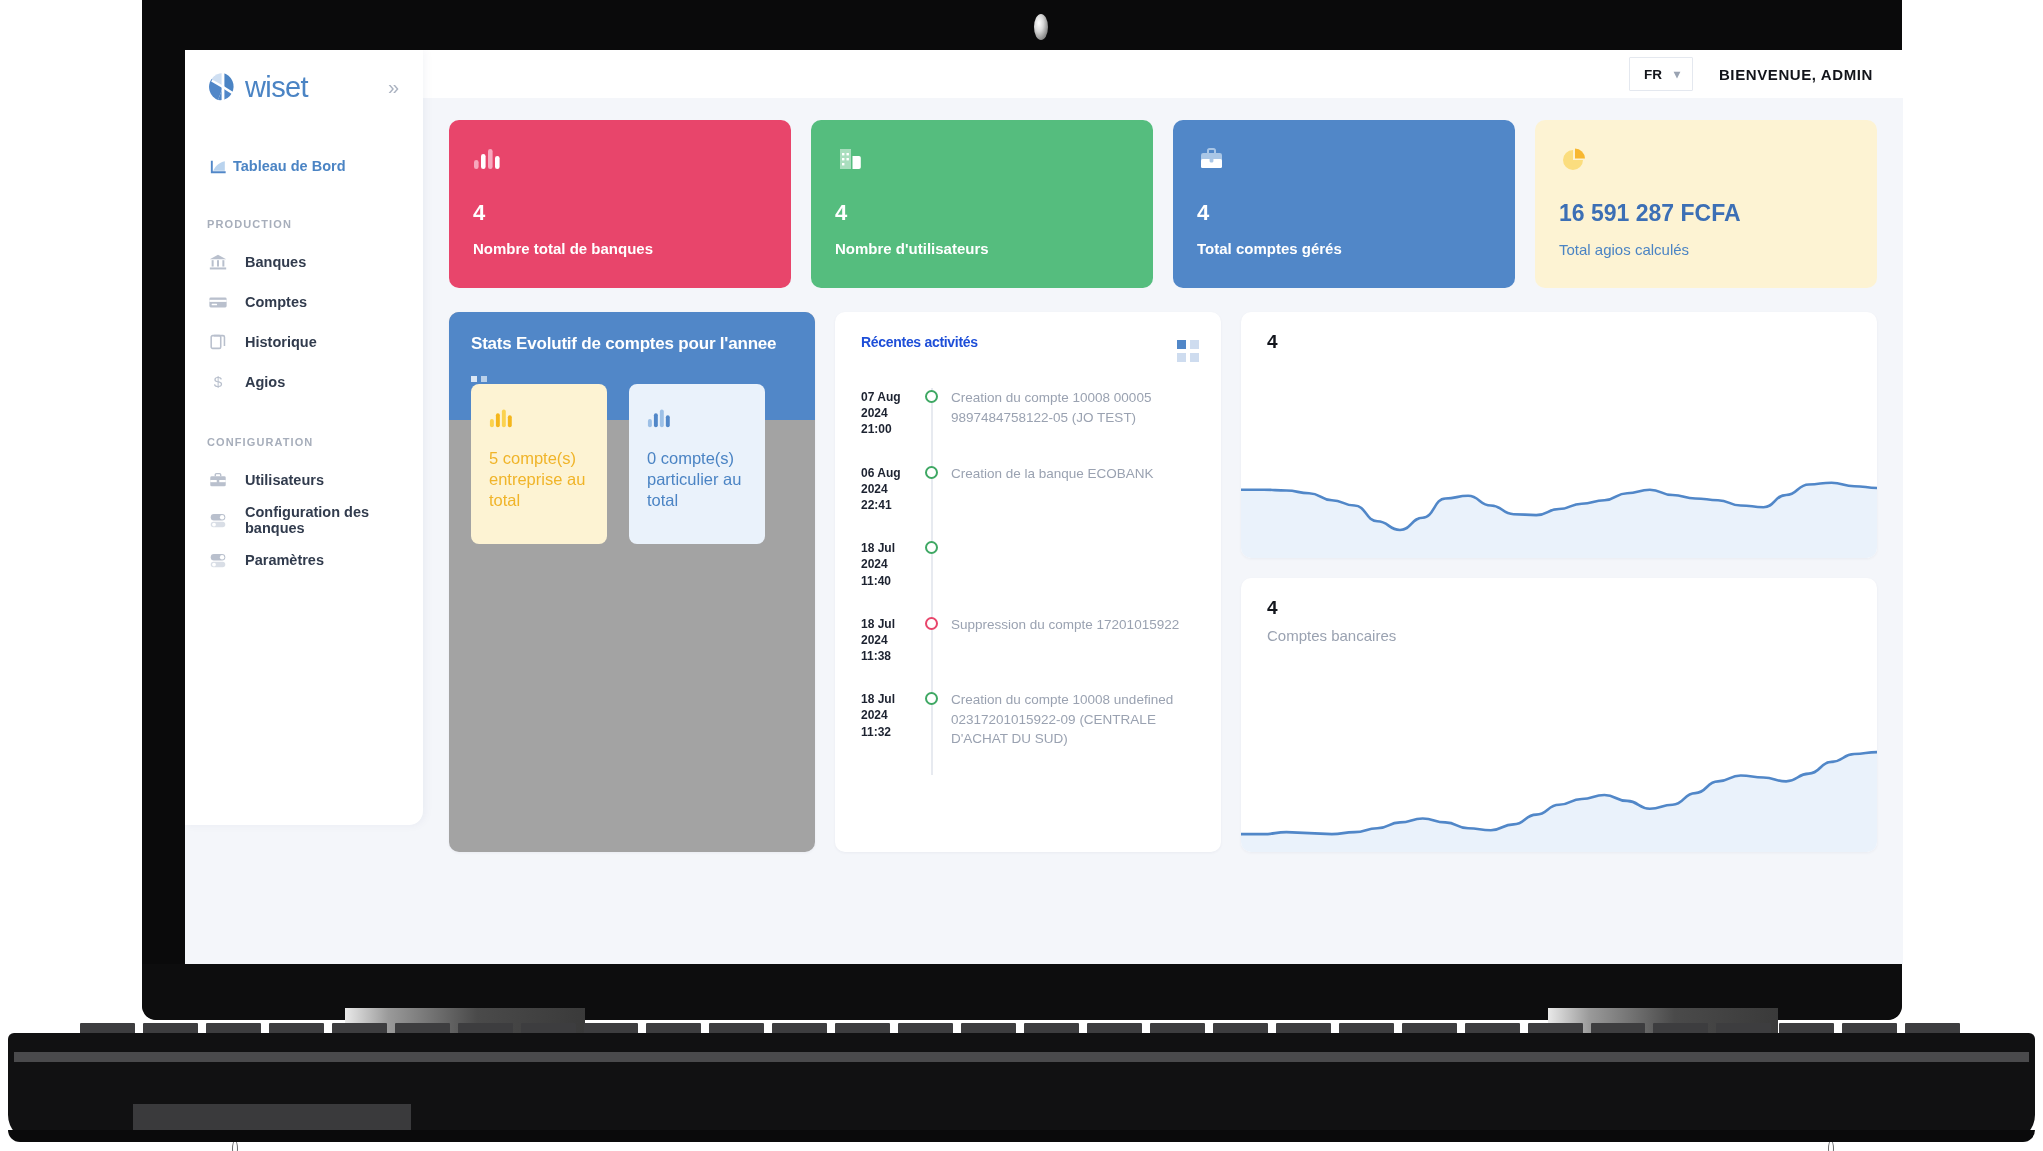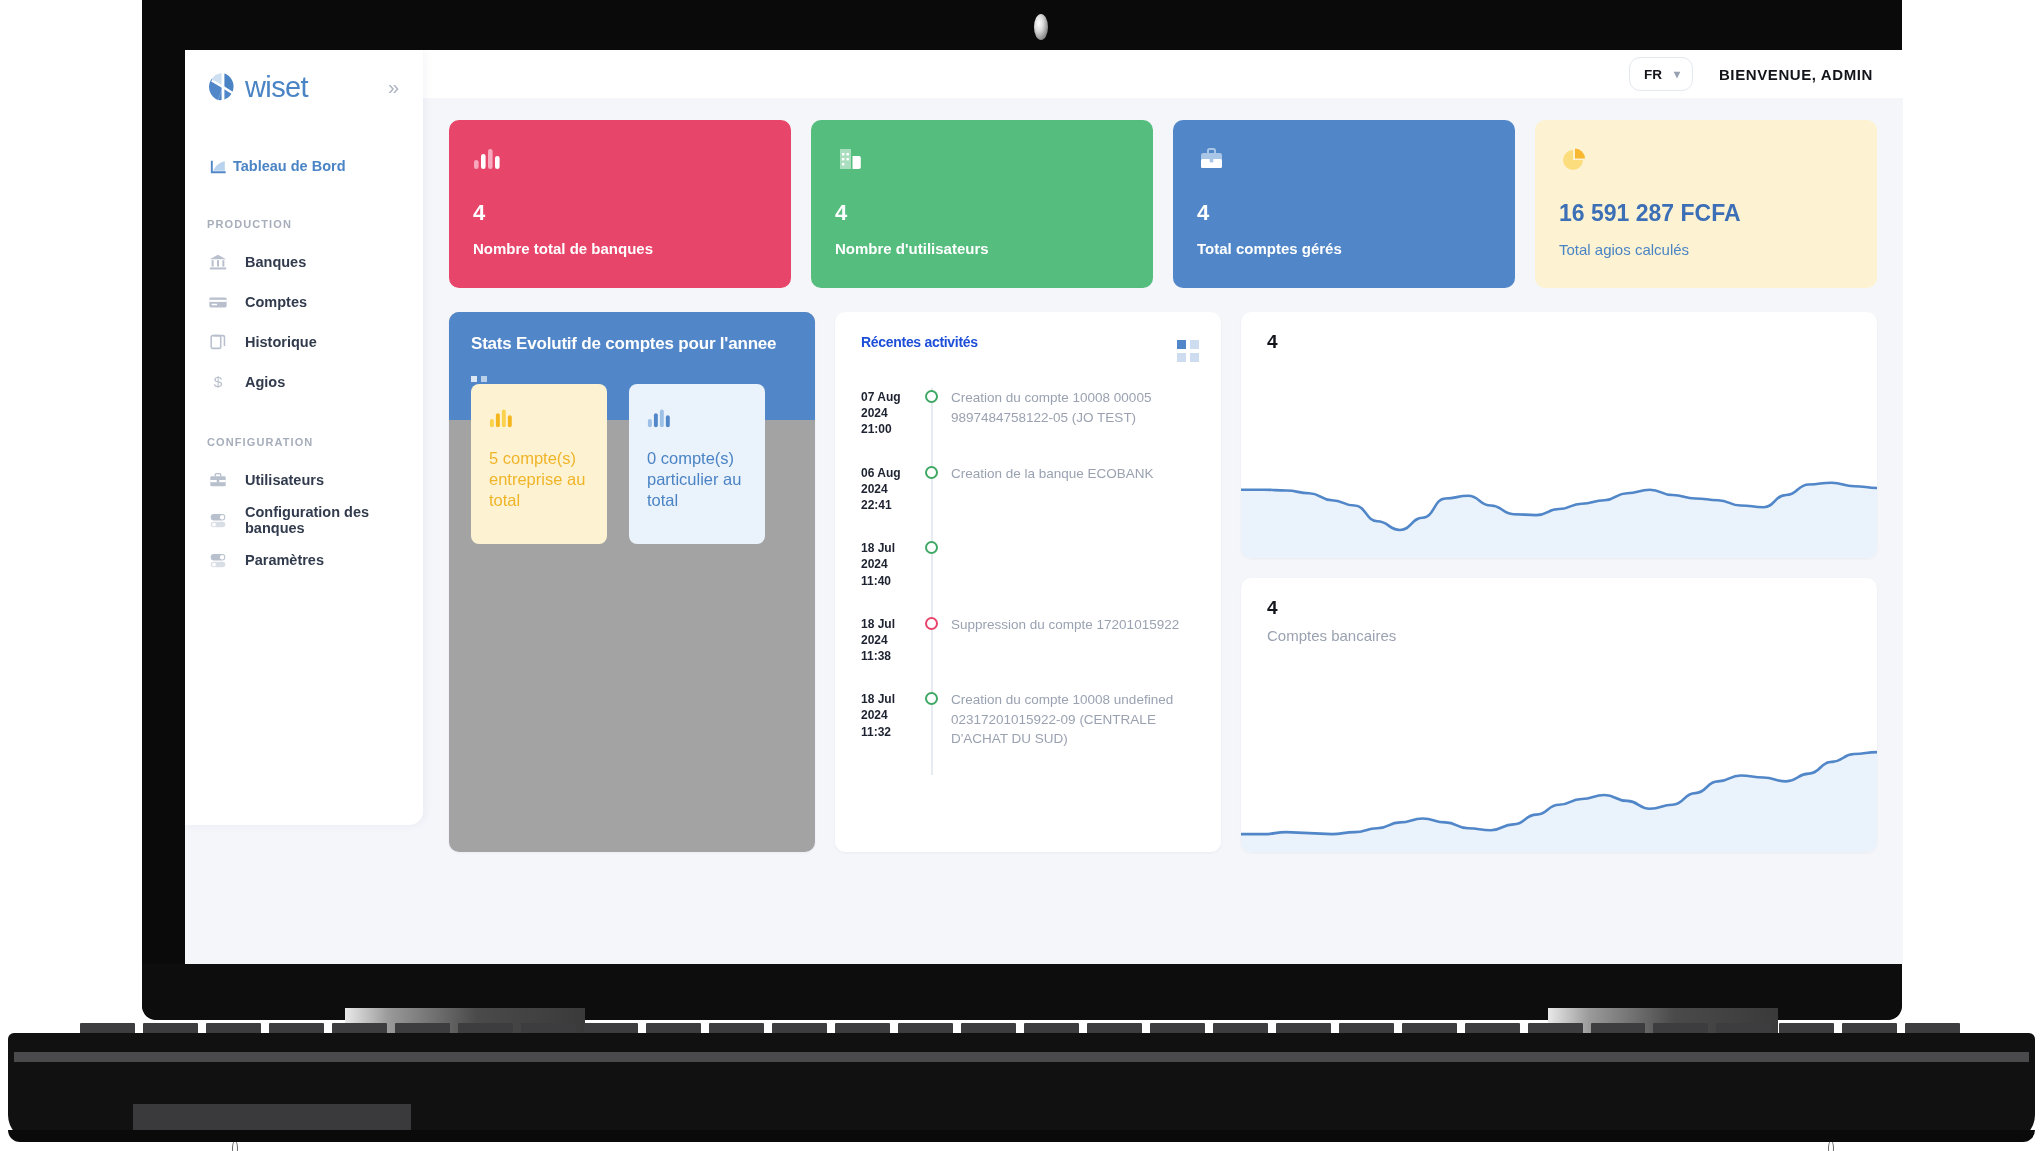--- a/index.html
+++ b/index.html
@@ -137,21 +137,21 @@
 
   
   #topbar {
     position: absolute; left: 238px; top: 0; right: 0; height: 48px;
     background: #ffffff; display: flex; align-items: center;
     justify-content: flex-end; padding-right: 30px; gap: 26px;
     z-index: 2;
   }
   .lang-select {
     display: flex; align-items: center; gap: 12px;
-    border: 1px solid #e4e8ef; border-radius: 11px;
+    border: 1px solid #e4e8ef; border-radius: 1px;
     height: 34px; padding: 0 12px 0 14px; cursor: pointer;
     font-size: 13.5px; font-weight: 700; color: #14161c;
   }
   .chev { color: #9aa3b2; font-size: 12px; }
   .welcome { font-size: 15px; font-weight: 700; letter-spacing: 0.6px; color: #12141a; }
 
   
   #main {
     position: absolute; left: 238px; top: 48px; right: 0; bottom: 0;
     background: #f4f6fa; padding: 22px 26px 0 26px;

